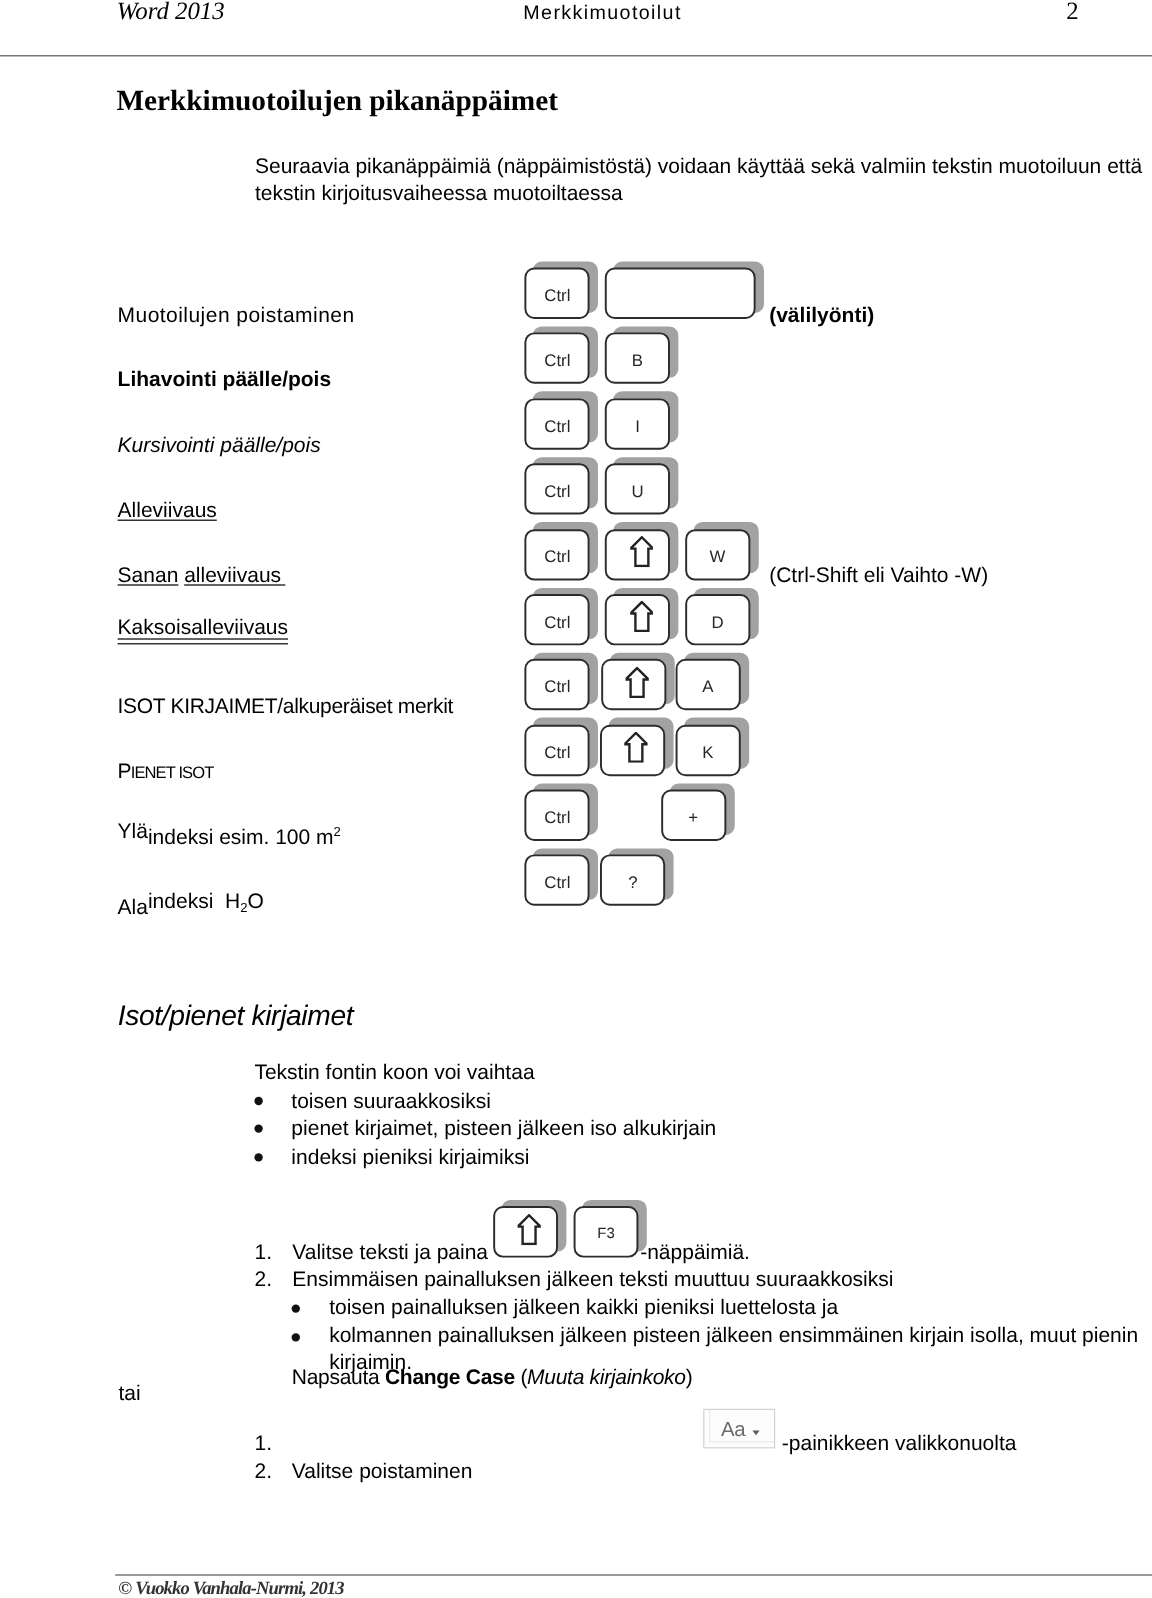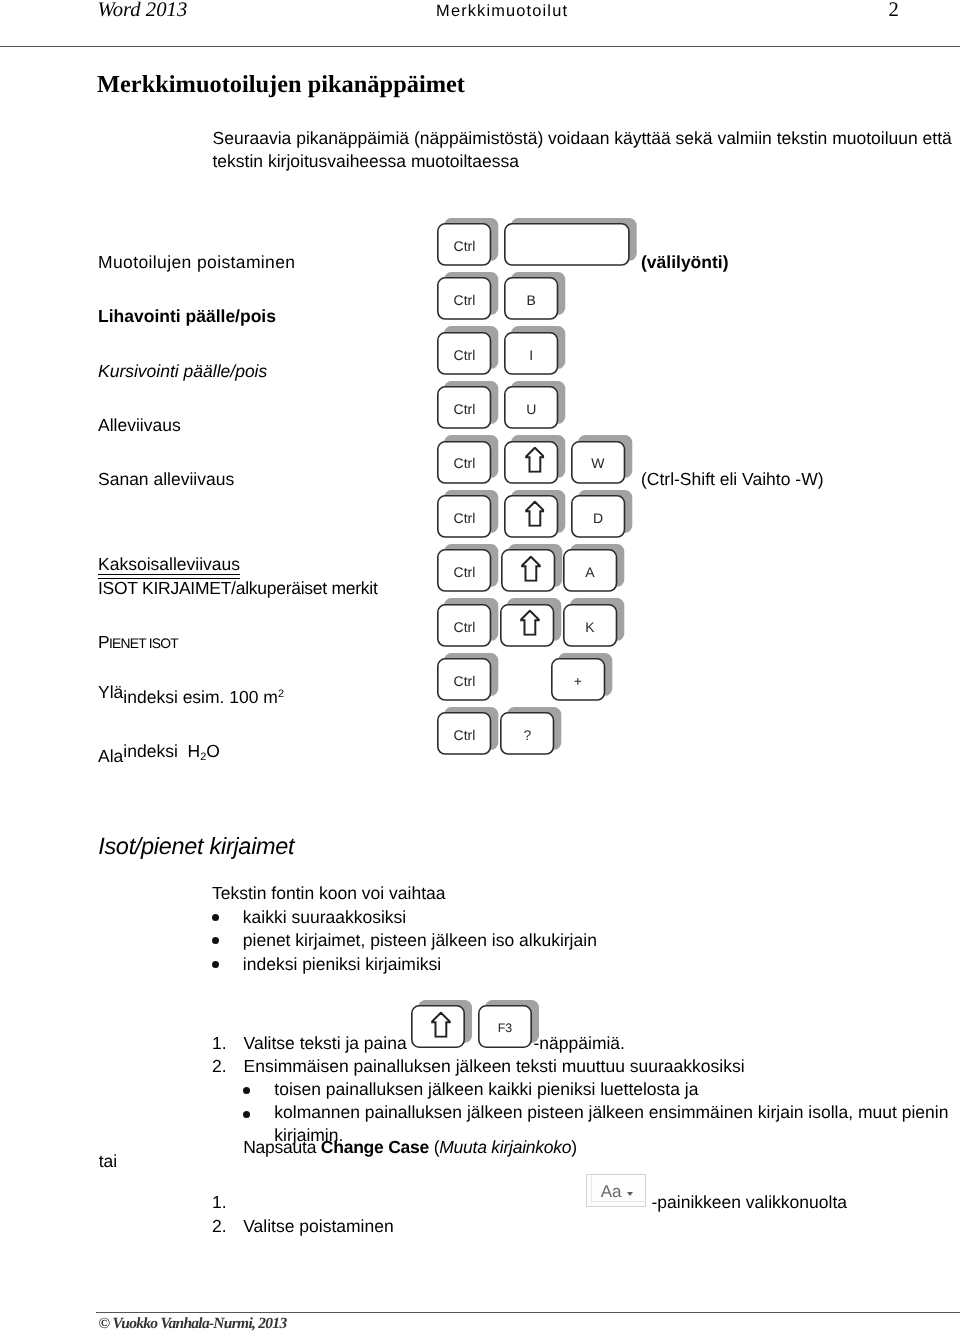--- a/index.html
+++ b/index.html
@@ -17,21 +17,21 @@
   #hdr-rule{left:0px;top:45.8px;width:960px;height:0;border-top:1.5px solid #555555;}
 
   
   #doc-title{left:97px;top:70.5px;font:bold 24.4px "Liberation Serif",serif;}
   #intro{left:212.5px;top:127.2px;width:748px;font:17.5px "Liberation Sans",sans-serif;
          line-height:23.1px;white-space:normal;}
 
   
   .sc-label{left:98px;font:17.5px "Liberation Sans",sans-serif;}
   .sc-note{font:17.5px "Liberation Sans",sans-serif;left:641px;}
-  .u{text-decoration-thickness:1.3px;text-underline-offset:2.3px;}
+  .u{text-decoration:underline;text-decoration-thickness:1.3px;text-underline-offset:2.3px;}
   .u2{position:relative;}
   .u2::after{content:"";position:absolute;left:0;right:0;top:100%;height:3.3px;
       border-top:1.3px solid #000;border-bottom:1.3px solid #000;}
   .raise{position:relative;top:-5.3px;}
   .lower{position:relative;top:4.9px;text-align:center;}
   .sup2{font-size:10.9px;position:relative;top:-5.6px;}
   .sub2{font-size:10.9px;position:relative;top:2.6px;}
 
   
   .key{position:absolute;box-sizing:border-box;
@@ -77,21 +77,21 @@
 
 <div class="abs" id="doc-title" data-name="page-title">Merkkimuotoilujen pikanäppäimet</div>
 <div class="abs" id="intro" data-name="intro-paragraph">Seuraavia pikanäppäimiä (näppäimistöstä) voidaan käyttää sekä valmiin tekstin muotoiluun että tekstin kirjoitusvaiheessa muotoiltaessa</div>
 
 <div id="sc-labels" data-name="shortcut-label-column">
   <div class="abs sc-label" style="top:251.7px;letter-spacing:0.38px" data-name="shortcut-label-clear-formatting">Muotoilujen poistaminen</div>
   <div class="abs sc-label" style="top:306.1px;font-weight:bold" data-name="shortcut-label-bold">Lihavointi päälle/pois</div>
   <div class="abs sc-label" style="top:360.5px;font-style:italic" data-name="shortcut-label-italic">Kursivointi päälle/pois</div>
   <div class="abs sc-label" style="top:414.9px" data-name="shortcut-label-underline"><span class="u" data-name="underline-text">Alleviivaus</span></div>
   <div class="abs sc-label" style="top:469.3px" data-name="shortcut-label-word-underline"><span class="u" data-name="underline-word-1">Sanan</span> <span class="u" data-name="underline-word-2">alleviivaus </span></div>
-  <div class="abs sc-label" style="top:554px" data-name="shortcut-label-double-underline"><span class="u2" data-name="double-underline-text">Kaksoisalleviivaus</span></div>
+  <div class="abs sc-label" style="top:512px" data-name="shortcut-label-double-underline"><span class="u2" data-name="double-underline-text">Kaksoisalleviivaus</span></div>
   <div class="abs sc-label" style="top:578.1px;letter-spacing:-0.265px" data-name="shortcut-label-all-caps">ISOT KIRJAIMET/alkuperäiset merkit</div>
   <div class="abs sc-label" style="top:631.7px;font-size:13.8px;letter-spacing:-0.75px" data-name="shortcut-label-small-caps"><span style="font-size:17.5px" data-name="smallcaps-initial">P</span><span data-name="smallcaps-rest">IENET ISOT</span></div>
   <div class="abs sc-label" style="top:686.9px" data-name="shortcut-label-superscript"><span class="raise" data-name="superscript-prefix">Ylä</span><span data-name="superscript-body">indeksi esim. 100 m</span><span class="sup2" data-name="superscript-exponent">2</span></div>
   <div class="abs sc-label" style="top:741.3px" data-name="shortcut-label-subscript"><span class="lower" data-name="subscript-prefix">Ala</span><span data-name="subscript-body">indeksi &nbsp;H</span><span class="sub2" data-name="subscript-digit">2</span><span data-name="subscript-tail">O</span></div>
 </div>
 
 <div id="sc-keys" data-name="shortcut-key-column">
     <div class="kshadow" data-name="key-shadow" style="left: 444.3px; top: 217.6px; width: 54.3px; height: 42.8px;">
       <svg width="54.3" height="42.8" viewBox="0 0 54.3 42.8" data-name="key-shadow-shape">
         <path d="M7.4 0H46.9A7.4 7.4 0 0 1 54.3 7.4V35.4A7.4 7.4 0 0 1 46.9 42.8H7.4A7.4 7.4 0 0 1 0 35.4V7.4A7.4 7.4 0 0 1 7.4 0Z" fill="#a2a2a2" data-name="key-shadow-path"></path>
@@ -368,21 +368,21 @@
 <div id="sc-notes" data-name="shortcut-note-column">
   <div class="abs sc-note" style="top:251.7px;font-weight:bold" data-name="note-space">(välilyönti)</div>
   <div class="abs sc-note" style="top:469.3px" data-name="note-ctrl-shift-w">(Ctrl-Shift eli Vaihto -W)</div>
 </div>
 
 <div class="abs" id="sec2-title" data-name="section-heading-isot-pienet">Isot/pienet kirjaimet</div>
 <div id="sec2-body" data-name="section2-body">
   <div class="abs b-line" style="top:882.8px" data-name="section2-intro">Tekstin fontin koon voi vaihtaa</div>
 
   <div class="abs bullet" style="left:211.5px;top:913.7px;width:7.0px;height:7.0px" data-name="bullet-dot"></div>
-  <div class="abs b-line" style="left:242.8px;top:907.0px" data-name="bullet-text-1">kaikki suuraakkosiksi</div>
+  <div class="abs b-line" style="left:242.8px;top:907.0px" data-name="bullet-text-1">toisen suuraakkosiksi</div>
   <div class="abs bullet" style="left:211.5px;top:937.2px;width:7.0px;height:7.0px" data-name="bullet-dot"></div>
   <div class="abs b-line" style="left:242.8px;top:930.4px" data-name="bullet-text-2">pienet kirjaimet, pisteen jälkeen iso alkukirjain</div>
   <div class="abs bullet" style="left:211.5px;top:960.5px;width:7.0px;height:7.0px" data-name="bullet-dot"></div>
   <div class="abs b-line" style="left:242.8px;top:953.7px" data-name="bullet-text-3">indeksi pieniksi kirjaimiksi</div>
 
   <div class="abs num" style="left:212.1px;top:1032.8px" data-name="list-number-1">1.</div>
   <div class="abs b-line" style="left:243.6px;top:1032.8px" data-name="step1-pre">Valitse teksti ja paina</div>
   <div class="abs b-line" style="left:533.5px;top:1032.8px" data-name="step1-post">-näppäimiä.</div>
 
   <div class="abs num" style="left:212.1px;top:1056.1px" data-name="list-number-2">2.</div>

